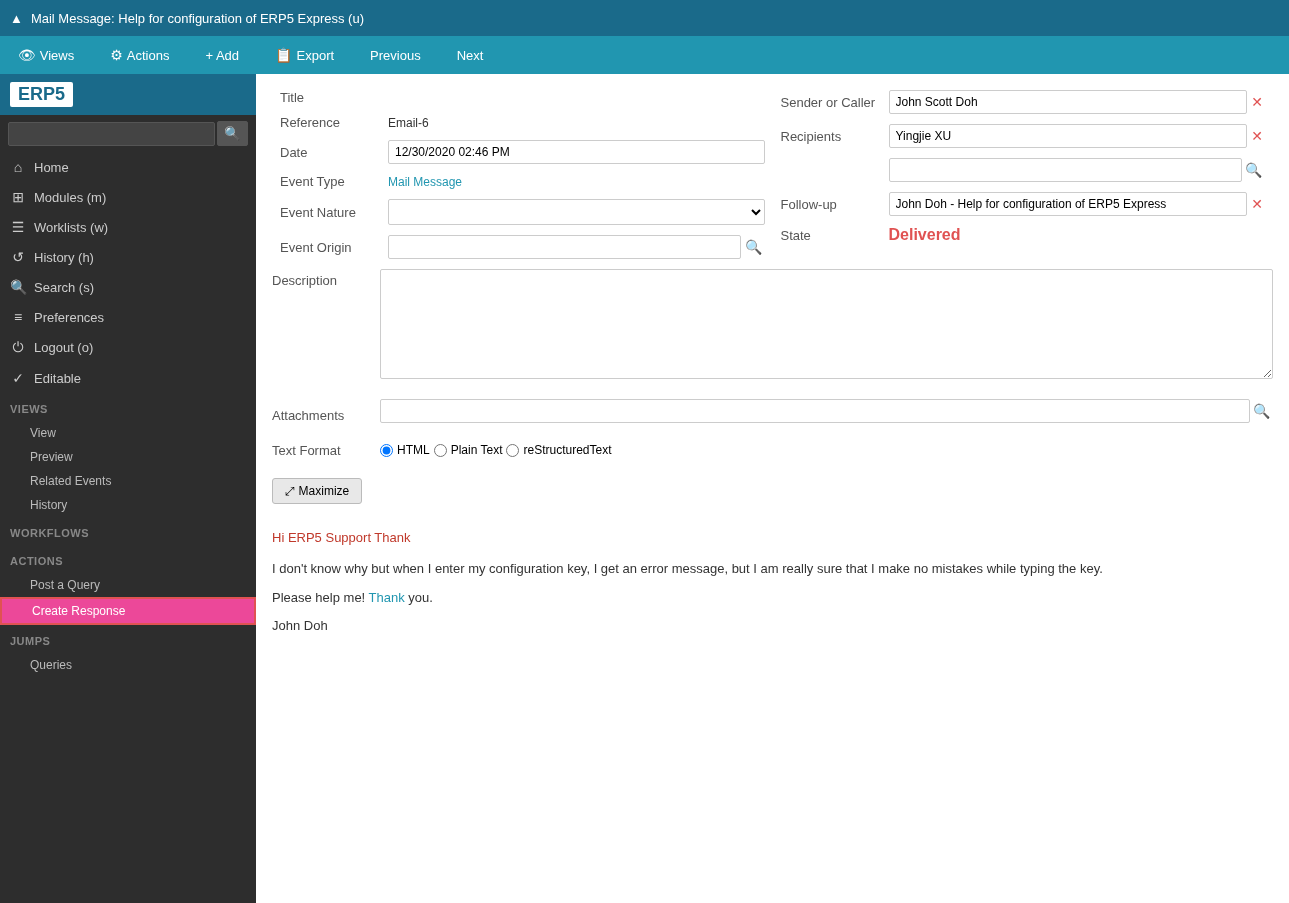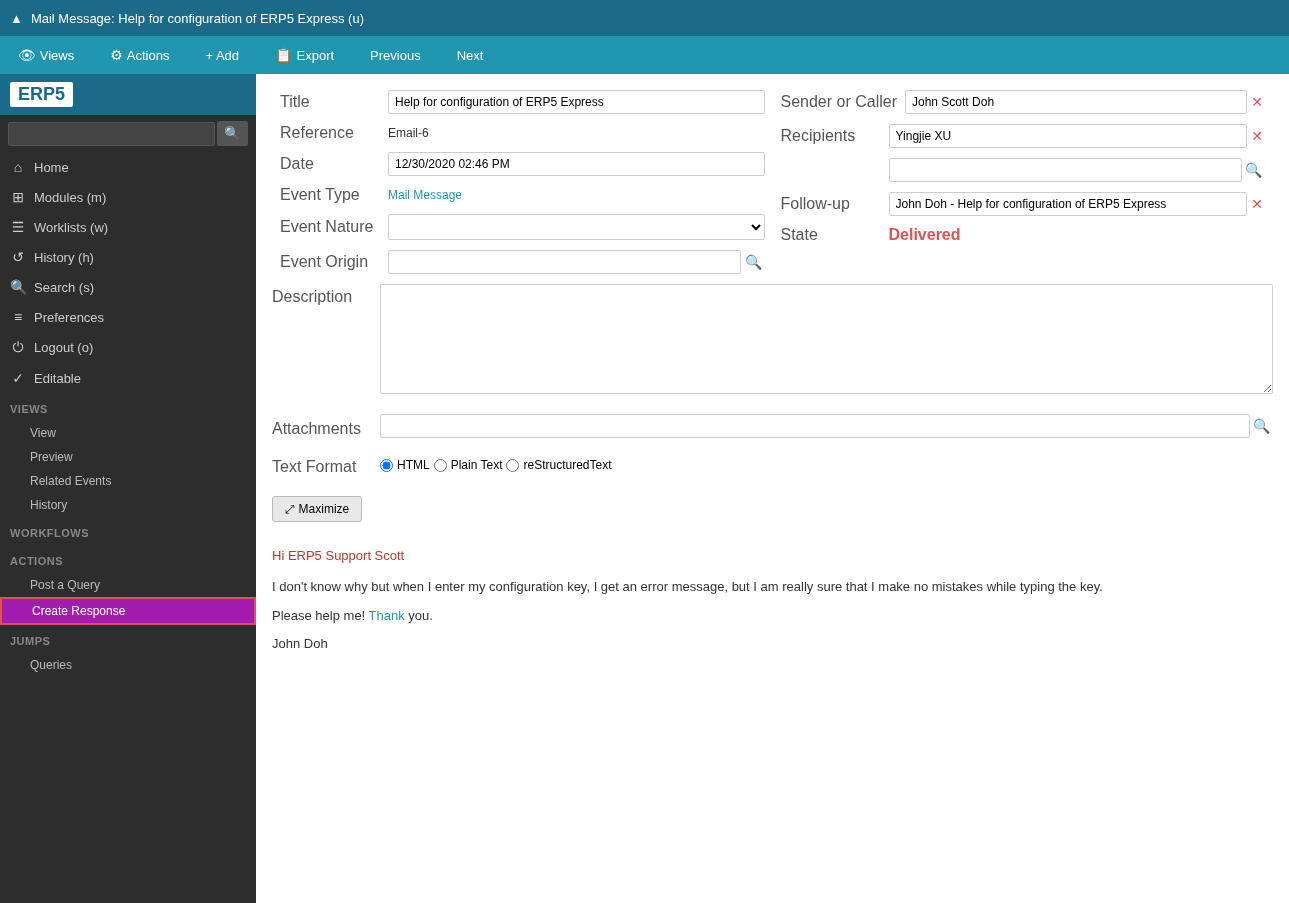--- a/index.html
+++ b/index.html
@@ -116,21 +116,21 @@
     }
     .sidebar-sub-item {
       padding: 5px 10px 5px 30px;
       color: #bbb;
       cursor: pointer;
       font-size: 12px;
     }
     .sidebar-sub-item.active-highlight {
       border: 2px solid #e05252;
       color: white;
-      background: #a21caf;
+      background: #ec4899;
     }
 
     
     .main-content {
       flex: 1;
       background: white;
       overflow-y: auto;
       padding: 16px;
     }
 
@@ -144,21 +144,21 @@
       padding: 0 8px;
     }
     .form-row {
       display: flex;
       align-items: center;
       margin-bottom: 10px;
       gap: 8px;
     }
     .form-label {
       color: #555;
-      font-size: 16px;
+      font-size: 13px;
       min-width: 100px;
       flex-shrink: 0;
     }
     .form-value {
       color: #333;
       font-size: 12px;
     }
     .form-input {
       border: 1px solid #ccc;
       padding: 4px 6px;
@@ -398,21 +398,20 @@
   </div>
 
   <div class="main-content">
 
     <div class="form-grid">
 
       <div class="form-left">
 
         <div class="form-row">
           <span class="form-label">Title</span>
-          <input class="form-input" type="text" style="flex: 1 1 0%;" value="Help for configuration of ERP5 Express">
         </div>
 
         <div class="form-row">
           <span class="form-label">Reference</span>
           <span class="form-value">Email-6</span>
         </div>
 
         <div class="form-row">
           <span class="form-label">Date</span>
           <input class="form-input" type="text" value="12/30/2020 02:46 PM" style="flex: 1 1 0%;">
@@ -507,21 +506,21 @@
         </label>
       </div>
     </div>
 
     <button class="maximize-btn">
       <span>⤢</span>
       <span>Maximize</span>
     </button>
 
     <div class="email-content">
-      <p class="greeting">Hi ERP5 Support Scott</p>
+      <p class="greeting">Hi ERP5 Support Thank</p>
       <p>I don't know why but when I enter my configuration key, I get an error message, but I am really sure that I make no mistakes while typing the key.</p>
       <p>
         <span>Please help me! </span><span class="highlight">Thank</span><span> you.</span>
       </p>
       <p class="signature">John Doh</p>
     </div>
 
   </div>
 </div>
 

